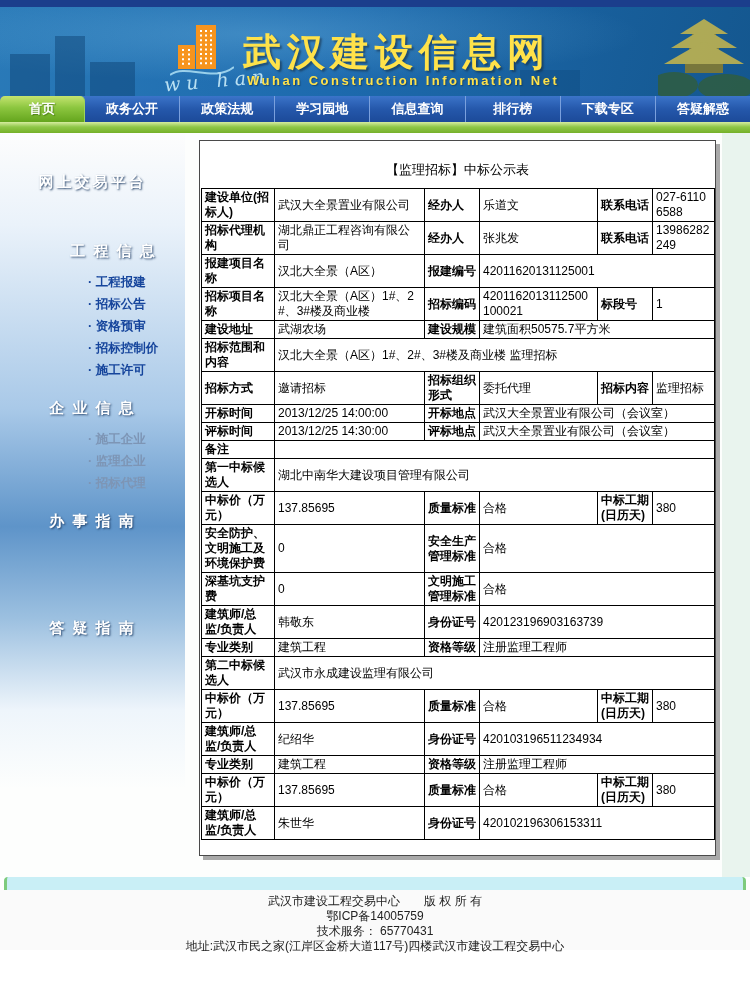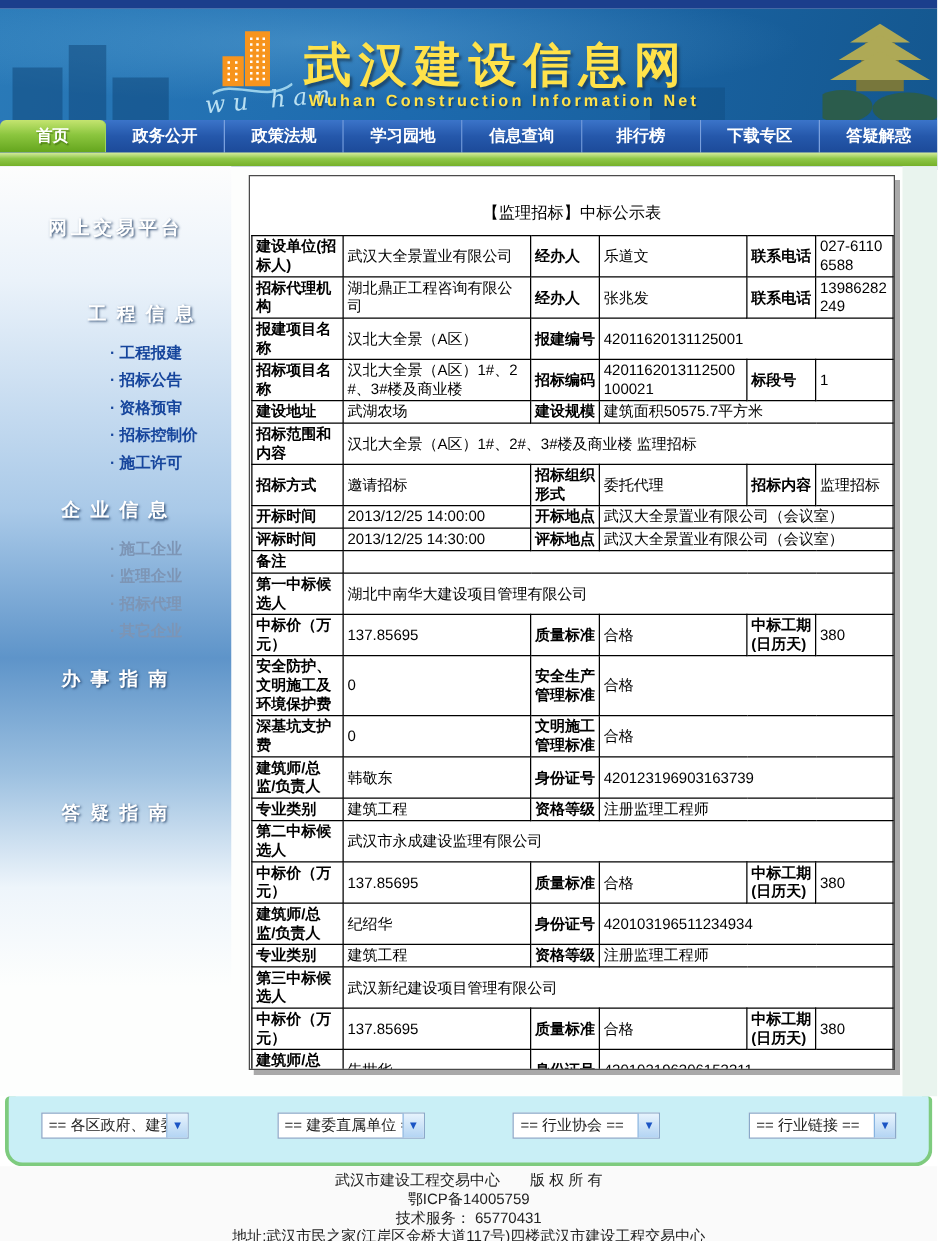--- a/index.html
+++ b/index.html
@@ -71,21 +71,21 @@
   #linksbar{position:absolute;left:4px;top:877px;width:742px;height:56px;background:#c9eff6;
     border:3px solid #7ecb7e;border-top:none;border-radius:4px 4px 14px 14px;
     display:flex;align-items:flex-start;justify-content:space-between;padding:13px 26px 0 26px;}
   .dd{width:118px;height:21px;background:#ffffff;border:1px solid #8aa8c8;display:flex;
     align-items:stretch;cursor:pointer;}
   .dd-label{flex:1;font-size:12px;color:#222;line-height:19px;padding-left:5px;white-space:nowrap;overflow:hidden;}
   .dd-arrow{width:17px;text-align:center;font-size:9px;line-height:19px;color:#1b54c4;
     background:linear-gradient(180deg,#e7f3fd,#b3d4f3);border-left:1px solid #86b3e0;}
 
   
-  #footer{position:absolute;left:0;top:933px;width:750px;height:60px;background:#fafafa;
+  #footer{position:absolute;left:0;top:890px;width:750px;height:60px;background:#fafafa;
     padding-top:4px;text-align:center;}
   .f-line{font-size:12px;color:#222;line-height:15px;}
 </style>
 </head>
 <body>
 
 <div id="page">
 
   <div id="topstrip"></div>
 
@@ -149,21 +149,20 @@
           <div class="sb-head h0">工 程 信 息</div>
           <div class="sb-item first">工程报建</div>
           <div class="sb-item">招标公告</div>
           <div class="sb-item">资格预审</div>
           <div class="sb-item">招标控制价</div>
           <div class="sb-item">施工许可</div>
           <div class="sb-head h1">企 业 信 息</div>
           <div class="sb-item muted first">施工企业</div>
           <div class="sb-item muted">监理企业</div>
           <div class="sb-item muted">招标代理</div>
-          <div class="sb-item muted">其它企业</div>
           <div class="sb-head h2">办 事 指 南</div>
           <div class="sb-head h3">答 疑 指 南</div>
         </div>
     </div>
 
     <div id="panel">
       <div id="table-title">【监理招标】中标公示表</div>
       <table id="results-table">
         <colgroup>
           <col style="width:73px">
@@ -290,24 +289,20 @@
               <td class="lbl">建筑师/总监/负责人</td>
               <td>纪绍华</td>
               <td class="lbl">身份证号</td>
               <td colspan="3">420103196511234934</td>
             </tr>
             <tr>
               <td class="lbl">专业类别</td>
               <td>建筑工程</td>
               <td class="lbl">资格等级</td>
               <td colspan="3">注册监理工程师</td>
-            </tr>
-            <tr>
-              <td class="lbl">第三中标候选人</td>
-              <td colspan="5">武汉新纪建设项目管理有限公司</td>
             </tr>
             <tr>
               <td class="lbl">中标价（万元）</td>
               <td>137.85695</td>
               <td class="lbl">质量标准</td>
               <td>合格</td>
               <td class="lbl">中标工期(日历天)</td>
               <td>380</td>
             </tr>
             <tr>

